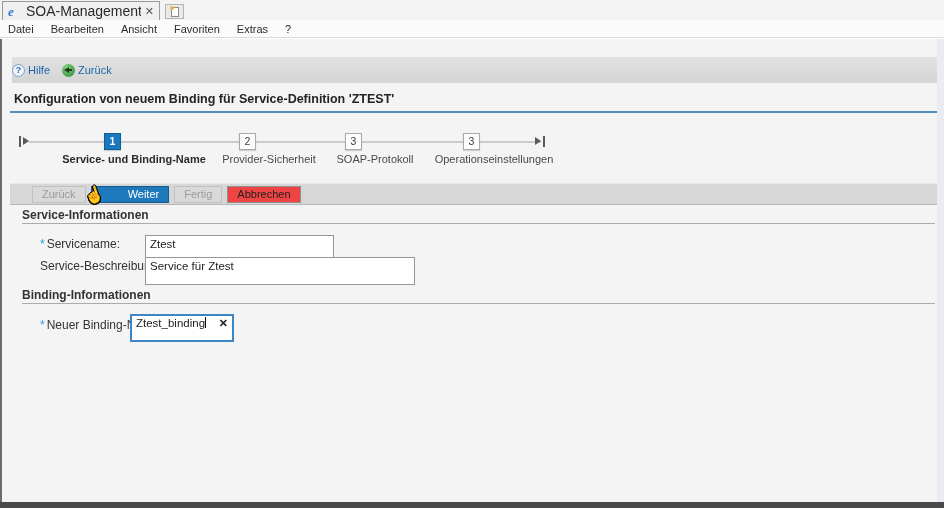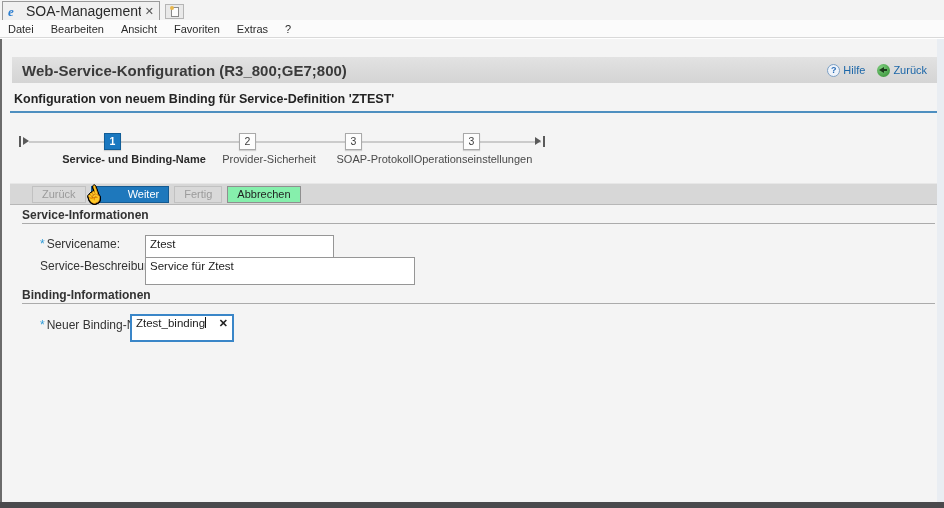--- a/index.html
+++ b/index.html
@@ -58,21 +58,21 @@
              color:#3c3c3c; font-size:10.5px; line-height:15px; text-align:center; cursor:pointer;
              box-shadow:0 1px 1px rgba(0,0,0,.15); }
   .rm-step.active { background:#1a78c0; border-color:#115d97; color:#fff; font-weight:bold; }
   .rm-label { position:absolute; top:28px; transform:translateX(-50%); font-size:11px; color:#4a4a4a; white-space:nowrap;margin-left:22px; }
   .rm-label.active { font-weight:bold; color:#2b2b2b; }
 
   
   .toolbar { position:absolute; left:8px; top:144px; width:927px; height:22px; background:#d7d7d7;
              border-top:1px solid #e7e7e7; border-bottom:1px solid #b7b7b7;
              display:flex; align-items:center; padding-left:22px; gap:5px; }
-  .btn { height:17px; font-size:11px; padding:0 9px; border:1px solid #8f8f8f; background:#86efac;
+  .btn { height:17px; font-size:11px; padding:0 9px; border:1px solid #8f8f8f; background:#ef4444;
          color:#1f1f1f; cursor:pointer; font-family:inherit; }
   .btn.disabled { background:#d9d9d9; border-color:#c1c1c1; color:#9b9b9b; }
   .btn.primary { background:#1e78bc; border-color:#155a91; color:#fff;padding-left:36px; }
 
   
   .section-title { position:absolute; left:20px; font-size:12px; font-weight:bold; color:#333; }
   .section-rule { position:absolute; left:20px; width:913px; height:1px; background:#ababab; }
 
   .fld-label { position:absolute; font-size:12px; color:#333;margin-left:16px; }
   .req { color:#2f9bd8; margin-right:2px; }
@@ -109,21 +109,20 @@
     <span class="menu-item">Ansicht</span>
     <span class="menu-item">Favoriten</span>
     <span class="menu-item">Extras</span>
     <span class="menu-item">?</span>
   </div>
 
   <div class="page">
     <div class="right-gutter"></div>
 
     <div class="titlebar">
-      <h1>Web-Service-Konfiguration (R3_800;GE7;800)</h1>
       <div class="links">
         <span class="hdr-link">
           <span class="help-ico">?</span>
           <span>Hilfe</span>
         </span>
         <span class="hdr-link">
           <span class="back-ico"></span>
           <span>Zurück</span>
         </span>
       </div>
@@ -140,21 +139,21 @@
       <div class="rm-end-bar"></div>
 
       <div class="rm-step active" style="left:102px">1</div>
       <div class="rm-step" style="left:237px">2</div>
       <div class="rm-step" style="left:343px">3</div>
       <div class="rm-step" style="left:461px">3</div>
 
       <div class="rm-label active" style="left:110px">Service- und Binding-Name</div>
       <div class="rm-label" style="left:245px">Provider-Sicherheit</div>
       <div class="rm-label" style="left:351px">SOAP-Protokoll</div>
-      <div class="rm-label" style="left:449px">Operationseinstellungen</div>
+      <div class="rm-label" style="left:470px">Operationseinstellungen</div>
     </div>
 
     <div class="toolbar">
       <button class="btn disabled">Zurück</button>
       <button class="btn primary">Weiter</button>
       <button class="btn disabled">Fertig</button>
       <button class="btn">Abbrechen</button>
     </div>
 
     <div class="section-title" style="top:169px">Service-Informationen</div>

